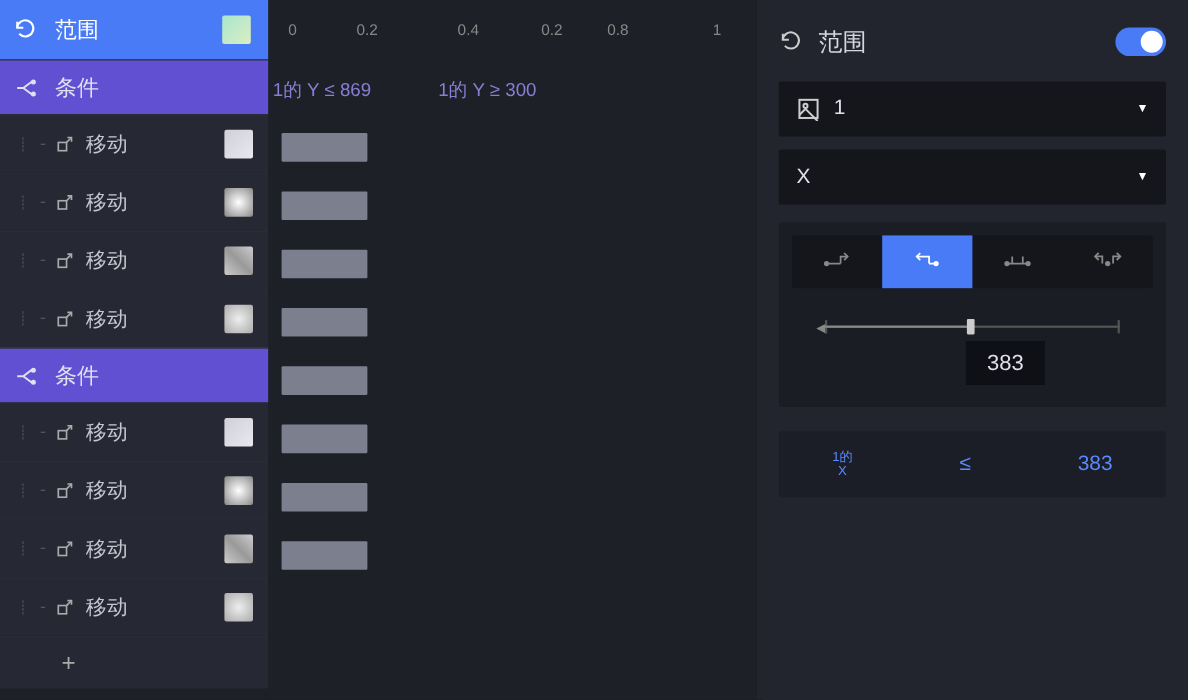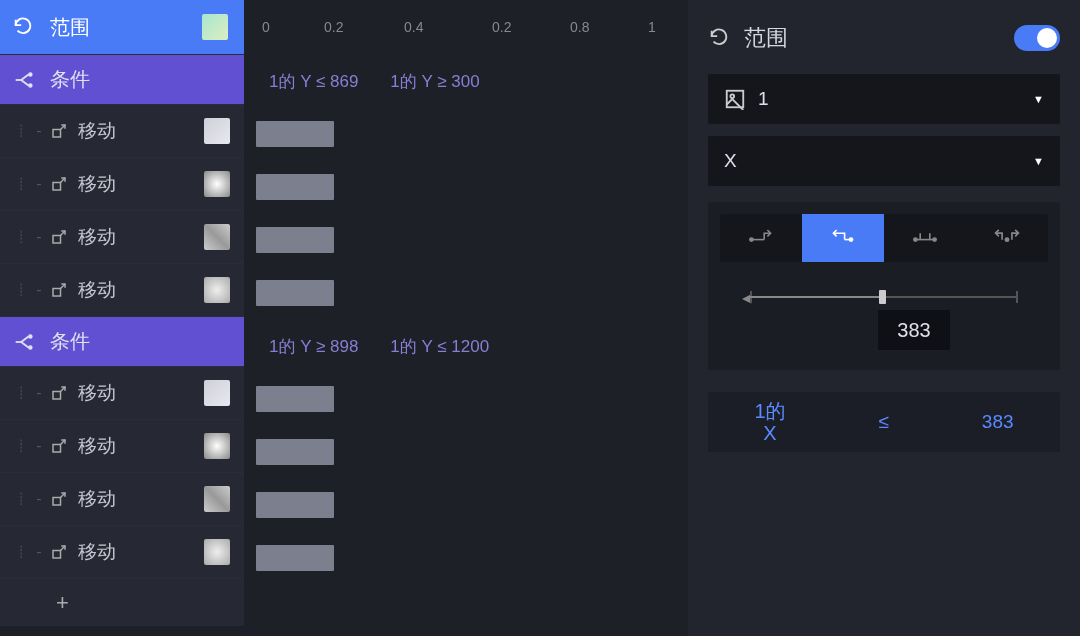--- a/index.html
+++ b/index.html
@@ -82,24 +82,24 @@
     padding: 0 18px;
     color: #888;
     font-size: 14px;
     position: relative;
   }
   .ruler span { position: absolute; }
   .condition-text {
     height: 53px;
     display: flex;
     align-items: center;
-    padding-left: 25px;
+    padding-left: 4px;
     color: #8a7dd4;
     font-size: 17px;
-    gap: 32px;
+    gap: 61px;
     border-top: 1px solid transparent;
   }
   .timeline-row {
     height: 53px;
     display: flex;
     align-items: center;
     padding-left: 12px;
   }
   .bar {
     width: 78px;
@@ -231,21 +231,21 @@
     align-items: center;
     justify-content: space-around;
     color: #5a8aff;
     font-size: 19px;
     border-radius: 2px;
   }
   .readout .frac {
     display: flex;
     flex-direction: column;
     align-items: center;
-    font-size: 20px;
+    font-size: 12px;
     line-height: 1.1;
   }
 
   svg { display: block; }
 </style>
 </head>
 <body>
 
 <div class="left-col">
   <div class="row-header-range">
@@ -391,45 +391,41 @@
 
   <div class="row-add">
       <span>+</span>
     </div>
 </div>
 
 <div class="mid-col">
   <div class="ruler">
     <span style="left:18px">0</span>
     <span style="left:80px">0.2</span>
-    <span style="left:160px">0.4</span>
+    <span style="left:172px">0.4</span>
     <span style="left:248px">0.2</span>
-    <span style="left:326px">0.8</span>
+    <span style="left:308px">0.8</span>
     <span style="left:404px">1</span>
   </div>
   <div class="condition-text">
     <span>1的 Y ≤ 869</span>
     <span>1的 Y ≥ 300</span>
   </div>
   <div class="timeline-row">
       <div class="bar"></div>
     </div>
   <div class="timeline-row">
       <div class="bar"></div>
     </div>
   <div class="timeline-row">
       <div class="bar"></div>
     </div>
   <div class="timeline-row">
       <div class="bar"></div>
     </div>
-  <div class="condition-text">
-    <span>1的 Y ≥ 898</span>
-    <span>1的 Y ≤ 1200</span>
-  </div>
   <div class="timeline-row">
       <div class="bar"></div>
     </div>
   <div class="timeline-row">
       <div class="bar"></div>
     </div>
   <div class="timeline-row">
       <div class="bar"></div>
     </div>
   <div class="timeline-row">

